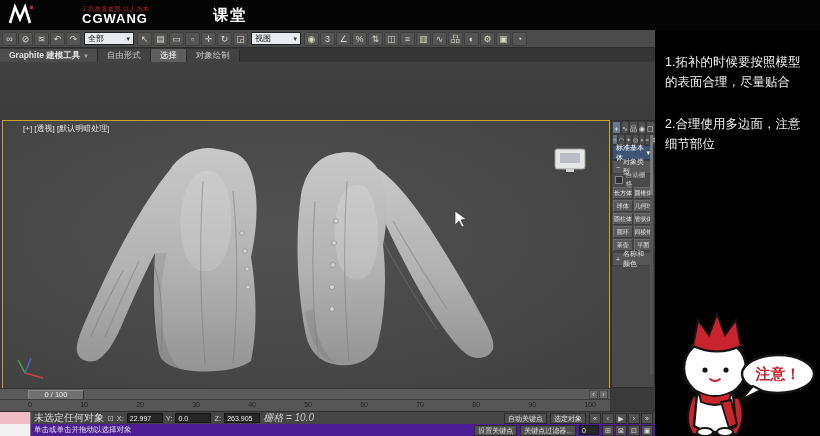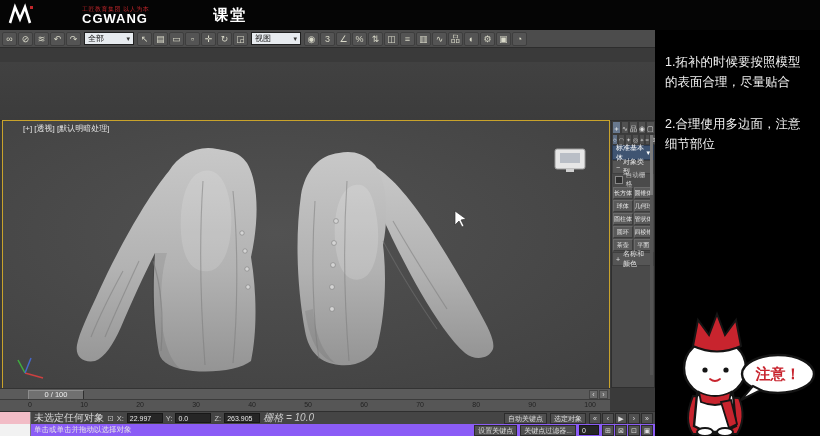--- a/index.html
+++ b/index.html
@@ -58,21 +58,21 @@
   .mini-pink{width:30px;height:12px;background:#f2bcc6;border-right:1px solid #777;flex:0 0 auto;cursor:text;}
   .sel-text{font-size:10px;color:#dcdcdc;white-space:nowrap;}
   .lock{font-size:8px;color:#bbb;cursor:pointer;}
   .coord-label{font-size:7.5px;color:#c9c9c9;}
   .coord-field{width:36px;height:10px;background:#262626;border:1px solid #181818;color:#e8e8e8;font-size:7px;padding:0 2px;box-sizing:border-box;font-family:inherit;}
   .grid-label{font-size:10px;color:#c9c9c9;white-space:nowrap;font-style:italic;}
   .spacer{flex:1;}
   .sbtn{height:11px;background:#505050;border:1px solid #2c2c2c;color:#ddd;font-size:7px;padding:0 3px;white-space:nowrap;cursor:pointer;}
   .pb-ic{width:12px;height:11px;background:#505050;border:1px solid #2c2c2c;color:#ddd;font-size:7px;line-height:9px;text-align:center;padding:0;cursor:pointer;}
   .frame-field{width:20px;height:10px;background:#262626;border:1px solid #181818;color:#e8e8e8;font-size:7px;padding:0 2px;box-sizing:border-box;font-family:inherit;}
-  .promptrow{position:absolute;left:0;top:394px;width:655px;height:12px;background:#8b5cf6;display:flex;align-items:center;gap:3px;box-sizing:border-box;}
+  .promptrow{position:absolute;left:0;top:394px;width:655px;height:12px;background:#4c1d95;display:flex;align-items:center;gap:3px;box-sizing:border-box;}
   .mini-white{width:30px;height:12px;background:#f2f2f2;border-right:1px solid #777;flex:0 0 auto;cursor:text;}
   .prompt-text{font-size:7.5px;color:#e6e6e6;white-space:nowrap;}
   
   .sidebar{position:absolute;left:655px;top:30px;width:165px;height:406px;background:#000;box-sizing:border-box;}
   .sb-title{margin-top:30px;text-align:center;font-size:14px;font-weight:bold;color:#fff;letter-spacing:2px;}
   .sb-note{margin:22px 10px 0 10px;font-size:12.5px;line-height:1.6;color:#f2f2f2;}
   .mascot{position:absolute;right:2px;bottom:0;width:155px;height:150px;}
 </style>
 </head>
 <body>
@@ -129,20 +129,31 @@
           <button class="ticon">▥</button>
           <button class="ticon">∿</button>
           <button class="ticon">品</button>
           <button class="ticon">◐</button>
           <button class="ticon">⚙</button>
           <button class="ticon">▣</button>
           <button class="ticon">◔</button>
         </div>
     </div>
 
+    <div class="ribbon-tabs">
+      <div class="rtab menu">
+        <span>Graphite 建模工具</span>
+        <span class="caret">▾</span>
+      </div>
+      <div style="display:flex">
+          <div class="rtab">自由形式</div>
+          <div class="rtab active">选择</div>
+          <div class="rtab">对象绘制</div>
+        </div>
+    </div>
     <div class="ribbon-body"></div>
 
     <div class="viewport">
       <div class="vp-label">[+]  [透视]  [默认明暗处理]</div>
       <svg class="model" viewBox="0 0 606 268">
         <defs>
           <radialGradient id="vpbg" cx="45%" cy="42%" r="75%">
             <stop offset="0%" stop-color="#525252"></stop>
             <stop offset="100%" stop-color="#414141"></stop>
           </radialGradient>

